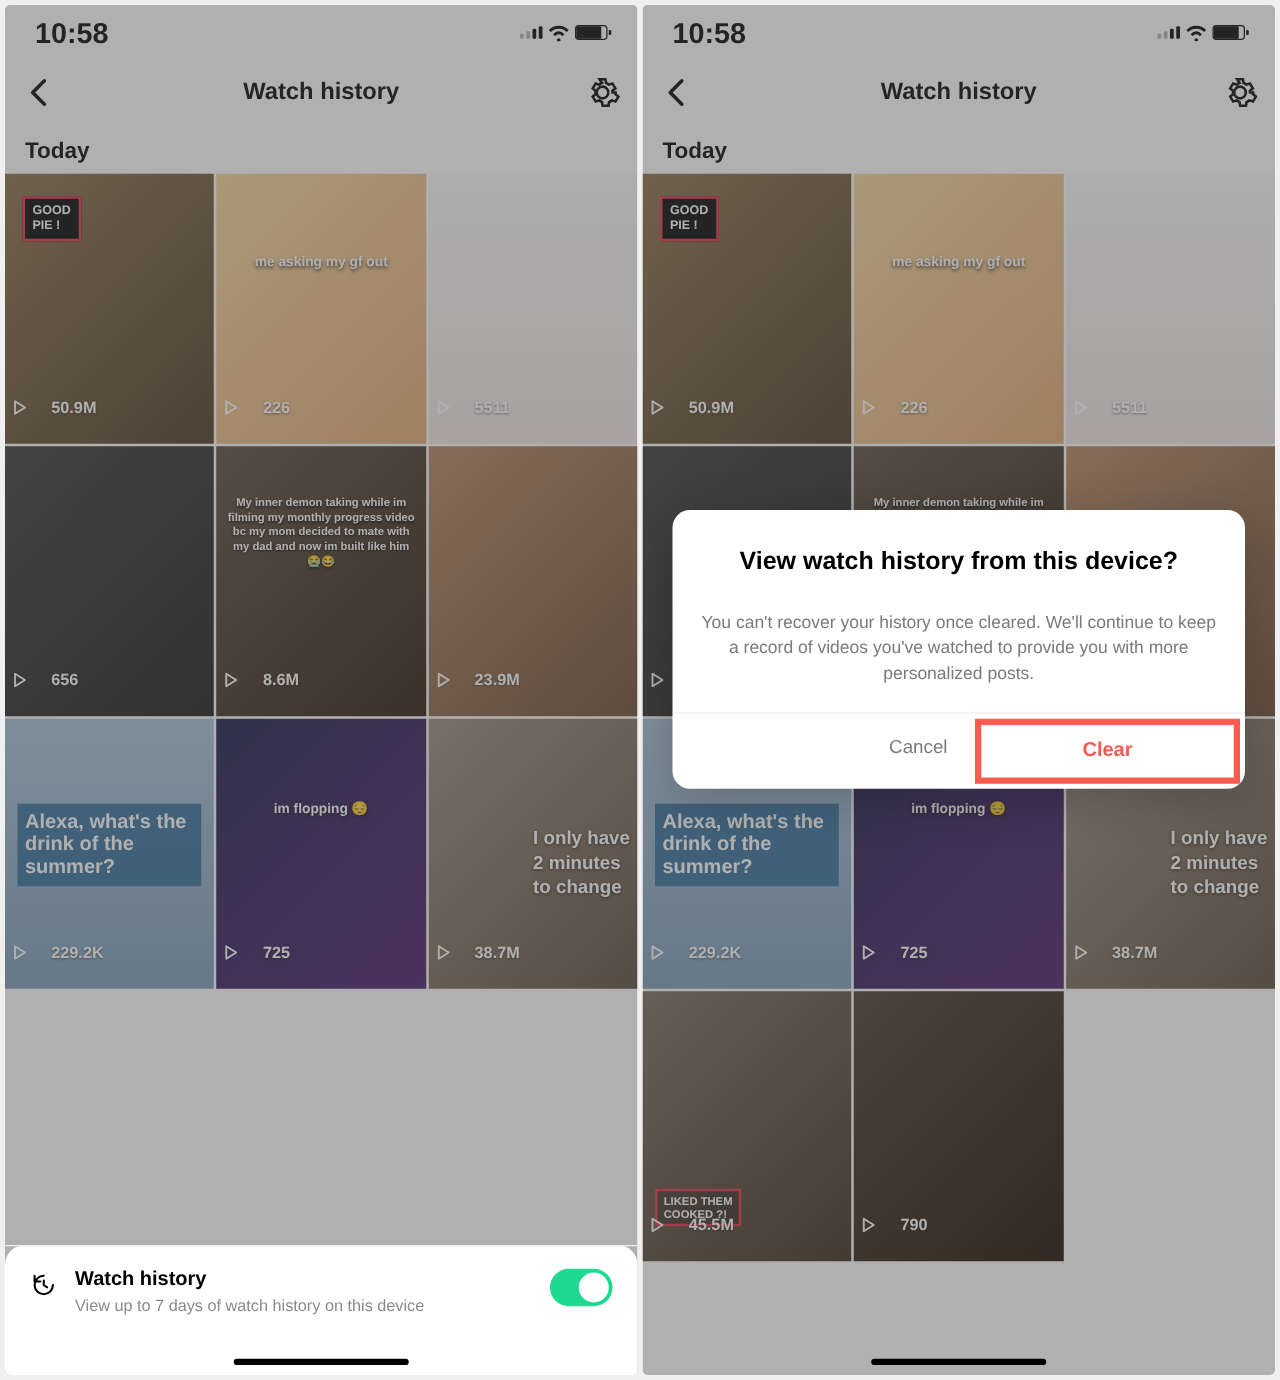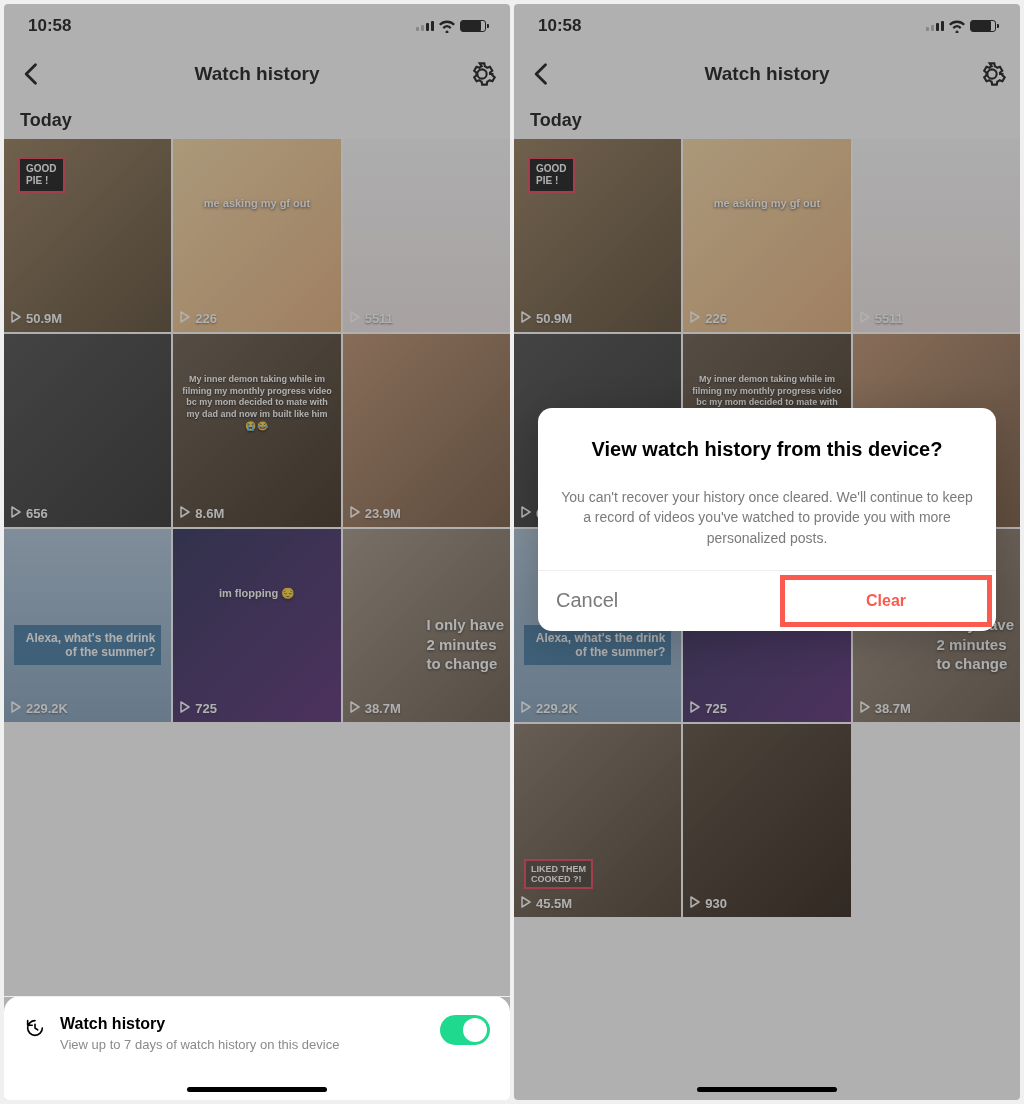--- a/index.html
+++ b/index.html
@@ -1,40 +1,40 @@
 <!DOCTYPE html>
 <html><head>
 <meta charset="utf-8">
 <style>
 * { margin: 0; padding: 0; box-sizing: border-box; }
 body { background: #f0f0f0; font-family: -apple-system, BlinkMacSystemFont, "Segoe UI", sans-serif; display: flex; gap: 4px; padding: 4px; }
 .phone { width: 508px; height: 1096px; background: #fff; border-radius: 4px; position: relative; overflow: hidden; }
-.status-bar { height: 44px; display: flex; align-items: center; justify-content: space-between; padding: 0 24px; font-weight: 600; font-size: 17px; }
+.status-bar { height: 44px; display: flex; align-items: center; justify-content: space-between; padding: 0 24px; font-weight: 600; font-size: 23px; }
 .status-icons { display: flex; gap: 4px; align-items: center; }
 .signal { display: flex; gap: 2px; align-items: flex-end; }
 .sbar { width: 3px; background: #000; border-radius: 1px; }
 .sb1{height:4px;opacity:.3}.sb2{height:6px;opacity:.3}.sb3{height:8px}.sb4{height:10px}
 .wifi { width: 18px; height: 14px; }
 .battery { width: 26px; height: 12px; border: 1.5px solid #000; border-radius: 3px; position: relative; }
 .battery::after { content:''; position:absolute; right:-4px; top:3px; width:2px; height:4px; background:#000; border-radius:0 1px 1px 0; }
 .battery-fill { background:#000; height:100%; width:85%; border-radius:1px; }
 
 .nav-bar { height: 52px; display:flex; align-items:center; justify-content:space-between; padding:0 14px; }
 .nav-title { font-weight:700; font-size:19px; }
 .back-icon, .gear-icon { width:28px; height:28px; }
 
 .section-label { font-weight:700; font-size:18px; padding:10px 16px 8px; }
 
 .grid { display:grid; grid-template-columns:repeat(3,1fr); gap:2px; }
-.tile { position:relative; height:193px; background:#666; overflow:hidden; }
-.views { position:absolute; left:6px; bottom:6px; color:#fff; font-size:13px; font-weight:600; display:flex; gap:4px; text-shadow:0 1px 2px rgba(0,0,0,.5); }
+.tile { position:relative; height:216px; background:#666; overflow:hidden; }
+.views { position:absolute; left:6px; bottom:22px; color:#fff; font-size:13px; font-weight:600; display:flex; align-items:center; gap:19px; text-shadow:0 1px 2px rgba(0,0,0,.5); }
 .play-icon { width:12px; height:12px; }
 .caption { position:absolute; top:30%; left:10%; right:10%; color:#fff; font-size:11px; font-weight:600; text-align:center; text-shadow:0 1px 3px rgba(0,0,0,.8); }
 .badge { position:absolute; top:18px; left:14px; background:#000; border:2px solid #e8304a; padding:4px 6px; color:#fff; font-size:10px; font-weight:700; line-height:1.2; }
-.caption-blue { position:absolute; top:96px; left:10px; right:10px; background:rgba(20,90,140,.75); color:#fff; font-size:12px; font-weight:600; text-align:right; padding:6px; }
+.caption-blue { position:absolute; top:68px; left:10px; right:10px; background:rgba(20,90,140,.75); color:#fff; font-size:16px; font-weight:600; text-align:left; padding:6px; }
 .caption-white { position:absolute; top:40px; left:8px; right:8px; color:#fff; font-size:9px; font-weight:600; text-align:center; text-shadow:0 1px 2px #000; line-height:1.3; }
 .caption-right { position:absolute; top:86px; right:6px; color:#fff; font-size:15px; font-weight:700; text-align:left; text-shadow:0 1px 3px rgba(0,0,0,.7); line-height:1.3; }
 .badge-bottom { position:absolute; bottom:28px; left:10px; border:2px solid #e8304a; padding:3px 5px; color:#fff; font-size:9px; font-weight:700; background:rgba(0,0,0,.3); }
 
 .dim-overlay { position:absolute; inset:0; background:rgba(80,80,80,.45); pointer-events:none; }
 
 .bottom-sheet { position:absolute; bottom:0; left:0; right:0; background:#fff; border-radius:16px 16px 0 0; padding-bottom:30px; }
 .sheet-header { position:relative; text-align:center; padding:20px; }
 .sheet-title { font-weight:700; font-size:17px; }
 .close-btn { position:absolute; right:16px; top:18px; font-size:22px; font-weight:300; cursor:pointer; }
@@ -47,21 +47,21 @@
 .toggle { width:50px; height:30px; background:#1ed98e; border-radius:15px; position:relative; }
 .toggle::after { content:''; position:absolute; right:3px; top:3px; width:24px; height:24px; background:#fff; border-radius:50%; }
 .highlight-box { border:4px solid #fb5b4e; margin:0 6px; padding:14px 14px; display:flex; align-items:center; gap:14px; }
 .home-indicator { position:absolute; bottom:8px; left:50%; transform:translateX(-50%); width:140px; height:5px; background:#000; border-radius:3px; }
 
 .dialog { position:absolute; top:404px; left:24px; right:24px; background:#fff; border-radius:14px; overflow:hidden; box-shadow:0 8px 40px rgba(0,0,0,.2); }
 .dialog-body { padding:28px 22px 22px; text-align:center; }
 .dialog-title { font-weight:700; font-size:20px; line-height:1.3; }
 .dialog-text { color:#7a7a7a; font-size:14px; line-height:1.45; margin-top:25px; }
 .dialog-actions { display:flex; border-top:1px solid #eee; }
-.dialog-btn { flex:1; padding:18px; text-align:left; font-size:20px; cursor:pointer; }
+.dialog-btn { flex:1; padding:18px; text-align:right; font-size:15px; cursor:pointer; }
 .btn-cancel { color:#7a7a7a; }
 .btn-clear-wrap { flex:1; border:5px solid #fb5b4e; margin:4px; }
 .btn-clear { color:#fb5b4e; font-weight:600; padding:12px; text-align:center; font-size:16px; }
 
 
 .bg1{background:linear-gradient(135deg,#8b6f4a,#4a3820)}
 .bg2{background:linear-gradient(135deg,#f5d49c,#e0a870)}
 .bg3{background:linear-gradient(180deg,#fafafa,#f0e5e5)}
 .bg4{background:linear-gradient(135deg,#3a3a3a,#1a1a1a)}
 .bg5{background:linear-gradient(135deg,#5a4a3a,#2a1a0a)}
@@ -330,21 +330,21 @@
             <path d="M2 1l8 5-8 5z" fill="none" stroke="#fff" stroke-width="1.5" stroke-linejoin="round"></path>
           </svg>
           <span>45.5M</span>
         </div>
       </div>
       <div class="tile bg12">
         <div class="views">
           <svg class="play-icon" viewBox="0 0 12 12">
             <path d="M2 1l8 5-8 5z" fill="none" stroke="#fff" stroke-width="1.5" stroke-linejoin="round"></path>
           </svg>
-          <span>930</span>
+          <span>790</span>
         </div>
       </div>
     </div>
 
   <div class="dim-overlay"></div>
 
   <div class="dialog">
     <div class="dialog-body">
       <div class="dialog-title">View watch history from this device?</div>
       <div class="dialog-text">You can't recover your history once cleared. We'll continue to keep a record of videos you've watched to provide you with more personalized posts.</div>

